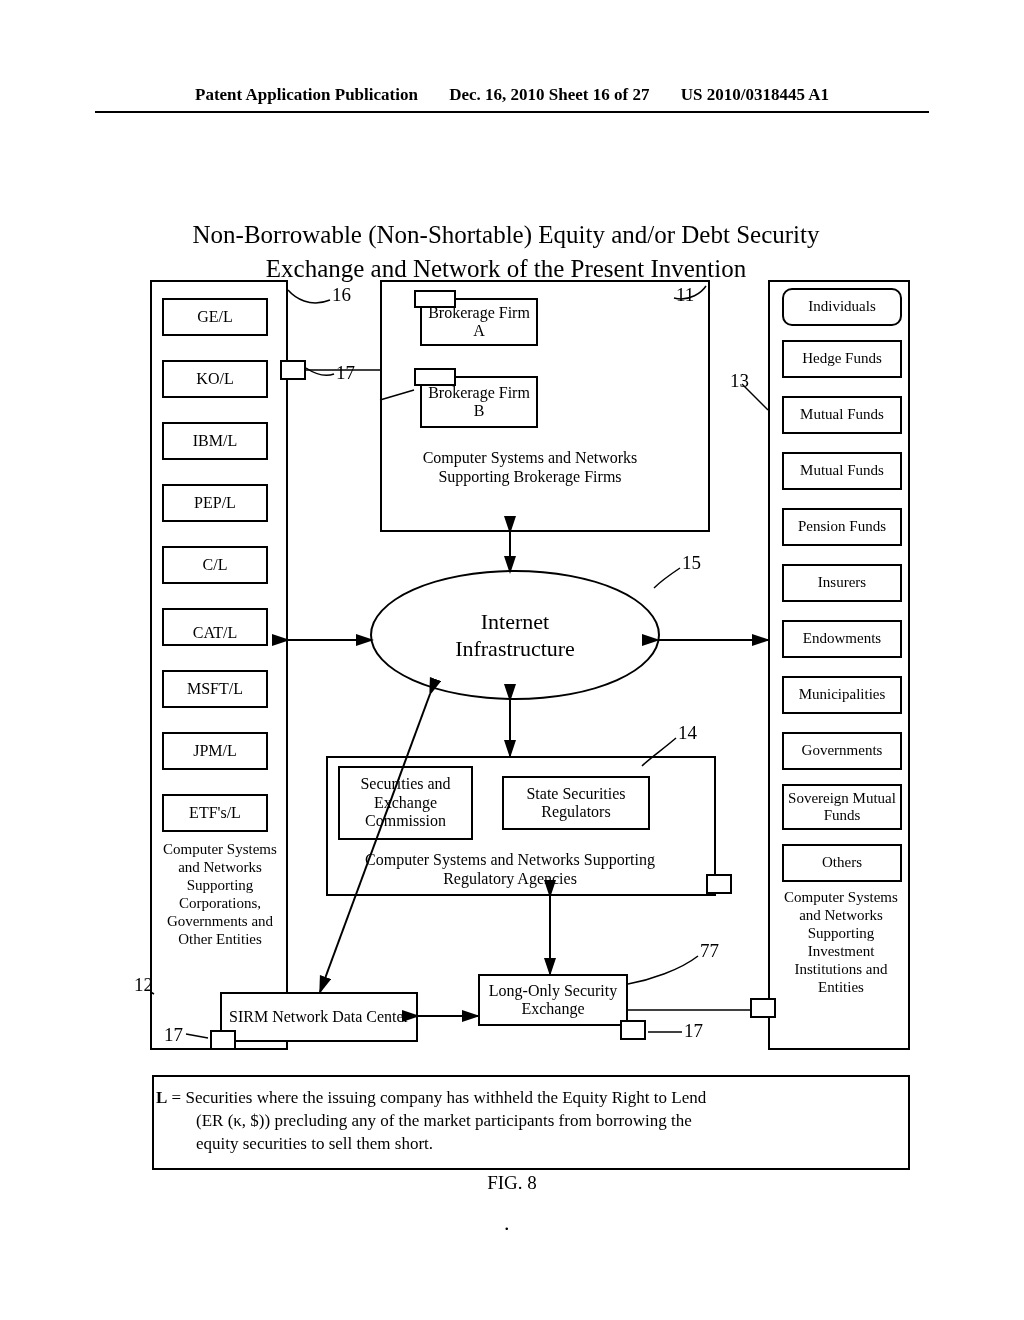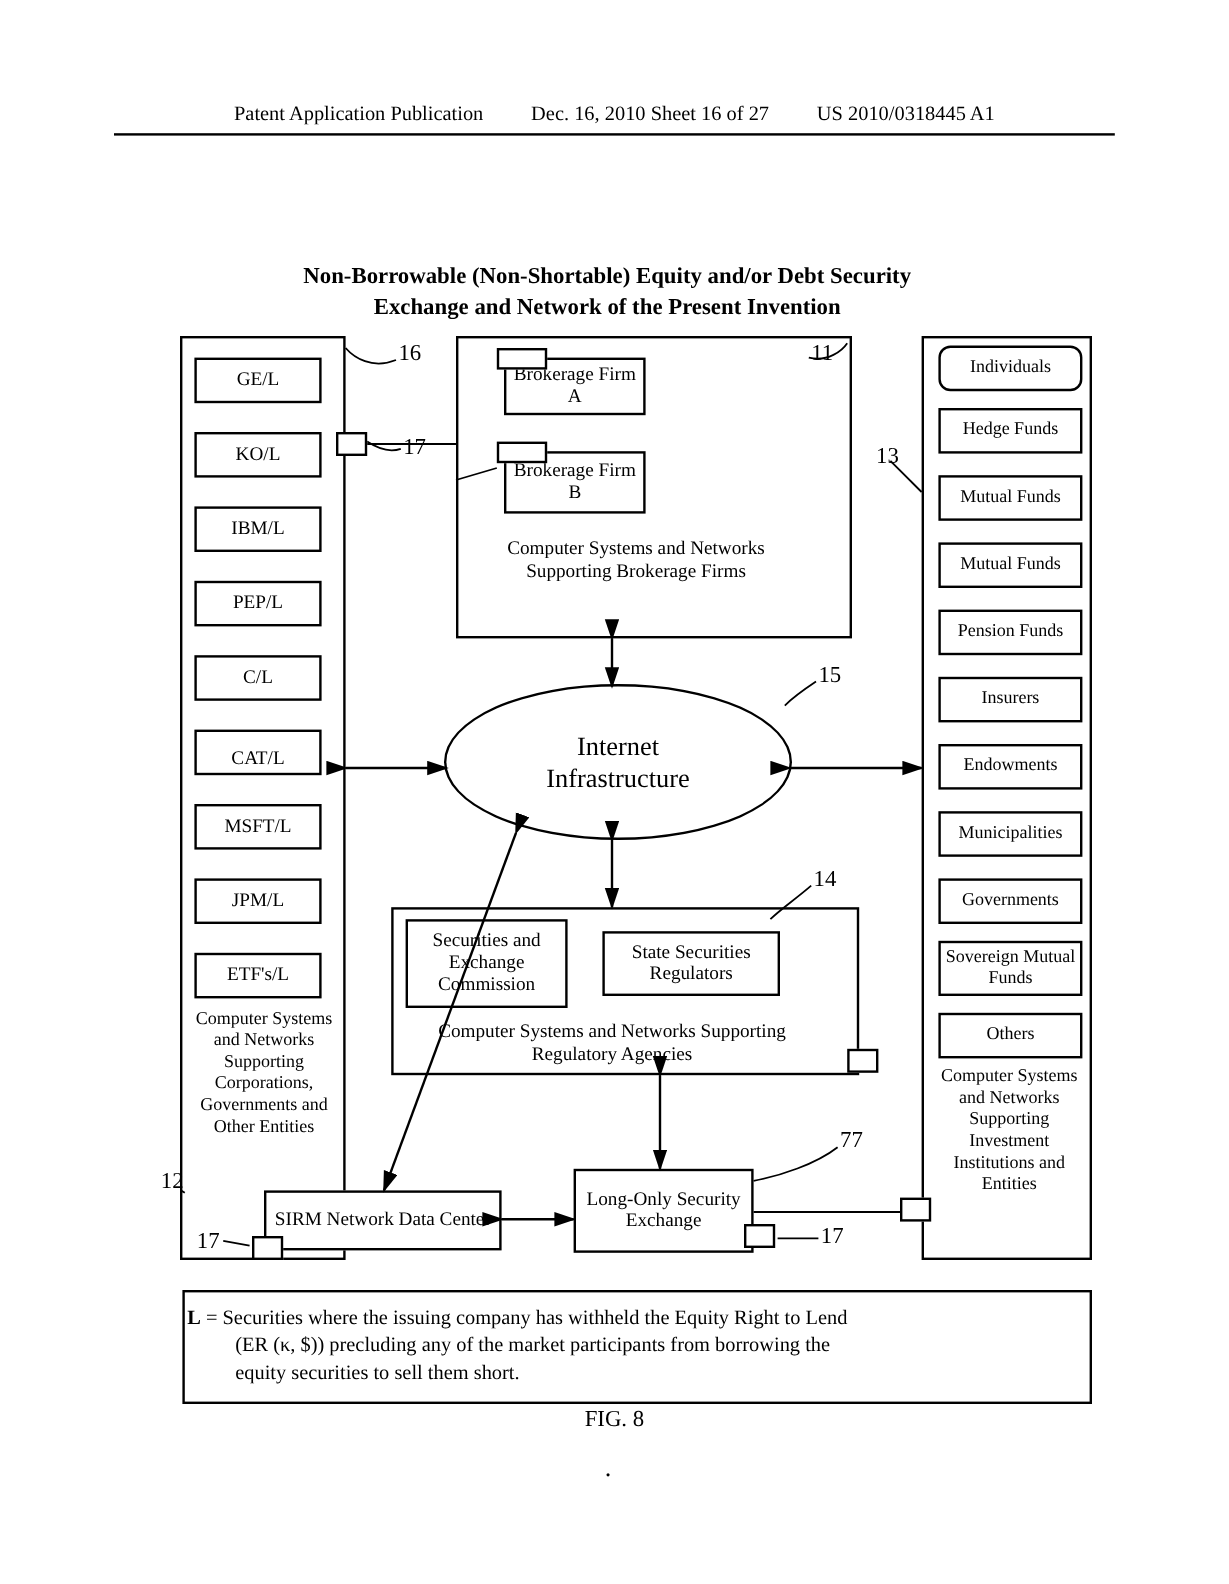--- a/index.html
+++ b/index.html
@@ -14,28 +14,29 @@
   .header {
     position: absolute;
     top: 85px;
     left: 0; right: 0;
     padding: 0 100px 6px 100px;
     display: flex;
     justify-content: space-between;
     font-size: 17px;
     border-bottom: 2px solid #000;
     margin: 0 95px;
+    font-weight: bold;
   }
   .diagram-title {
     position: absolute;
     top: 218px;
     left: 0; right: 12px;
     text-align: center;
-    font-weight: bold;
-    font-size: 19px;
+    font-weight: normal;
+    font-size: 25px;
     line-height: 1.35;
   }
   .canvas {
     position: absolute;
     top: 280px;
     left: 150px;
     width: 760px;
     height: 780px;
   }
   .box {
@@ -223,21 +224,21 @@
       <span>State Securities Regulators</span>
     </div>
   <div class="label-text" style="left:190px; top:570px; width:340px;">Computer Systems and Networks Supporting Regulatory Agencies</div>
   <div class="small-sq" style="left:556px; top:594px;"></div>
 
   <div class="box" style="left:70px; top:712px; width:198px; height:50px;">
       <span>SIRM Network Data Center</span>
     </div>
   <div class="small-sq" style="left:60px; top:750px;"></div>
 
-  <div class="box" style="left:328px; top:694px; width:150px; height:70px;">
+  <div class="box" style="left:328px; top:694px; width:150px; height:52px;">
       <span>Long-Only Security Exchange</span>
     </div>
   <div class="small-sq" style="left:470px; top:740px;"></div>
   <div class="small-sq" style="left:600px; top:718px;"></div>
 
   <div class="ref-num" style="left:182px; top:4px;">16</div>
   <div class="ref-num" style="left:526px; top:4px;">11</div>
   <div class="ref-num" style="left:186px; top:82px;">17</div>
   <div class="ref-num" style="left:580px; top:90px;">13</div>
   <div class="ref-num" style="left:532px; top:272px;">15</div>

